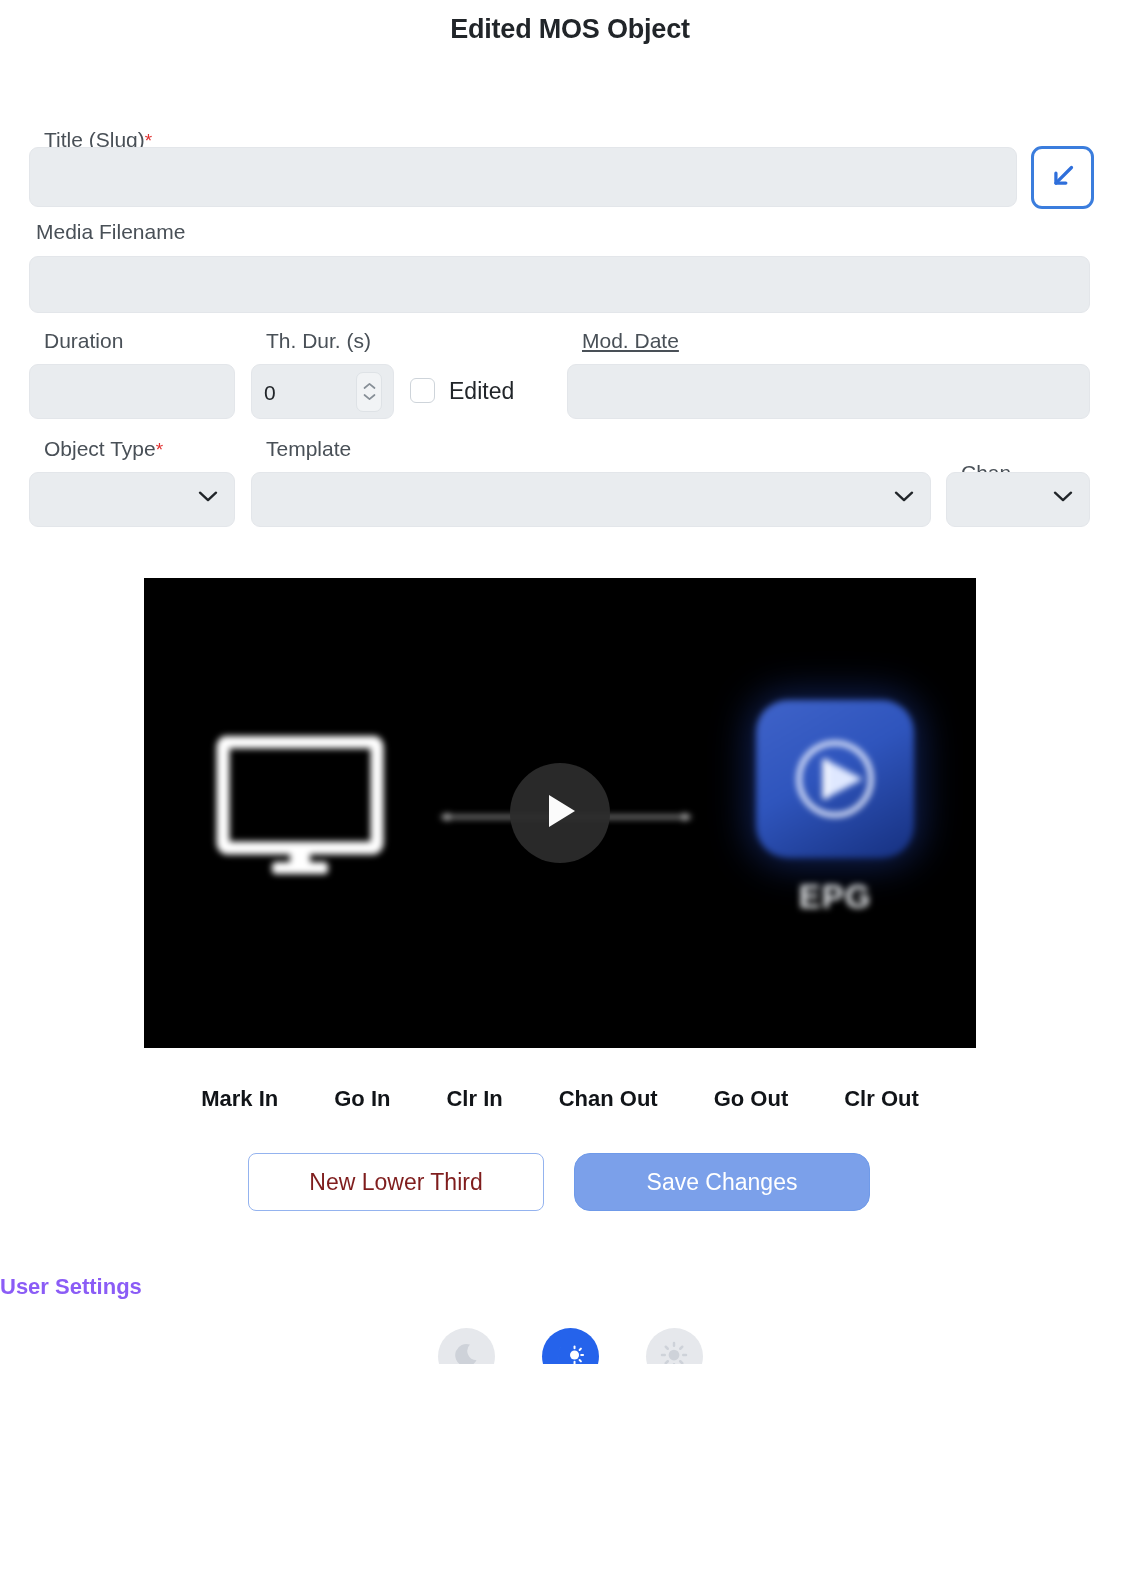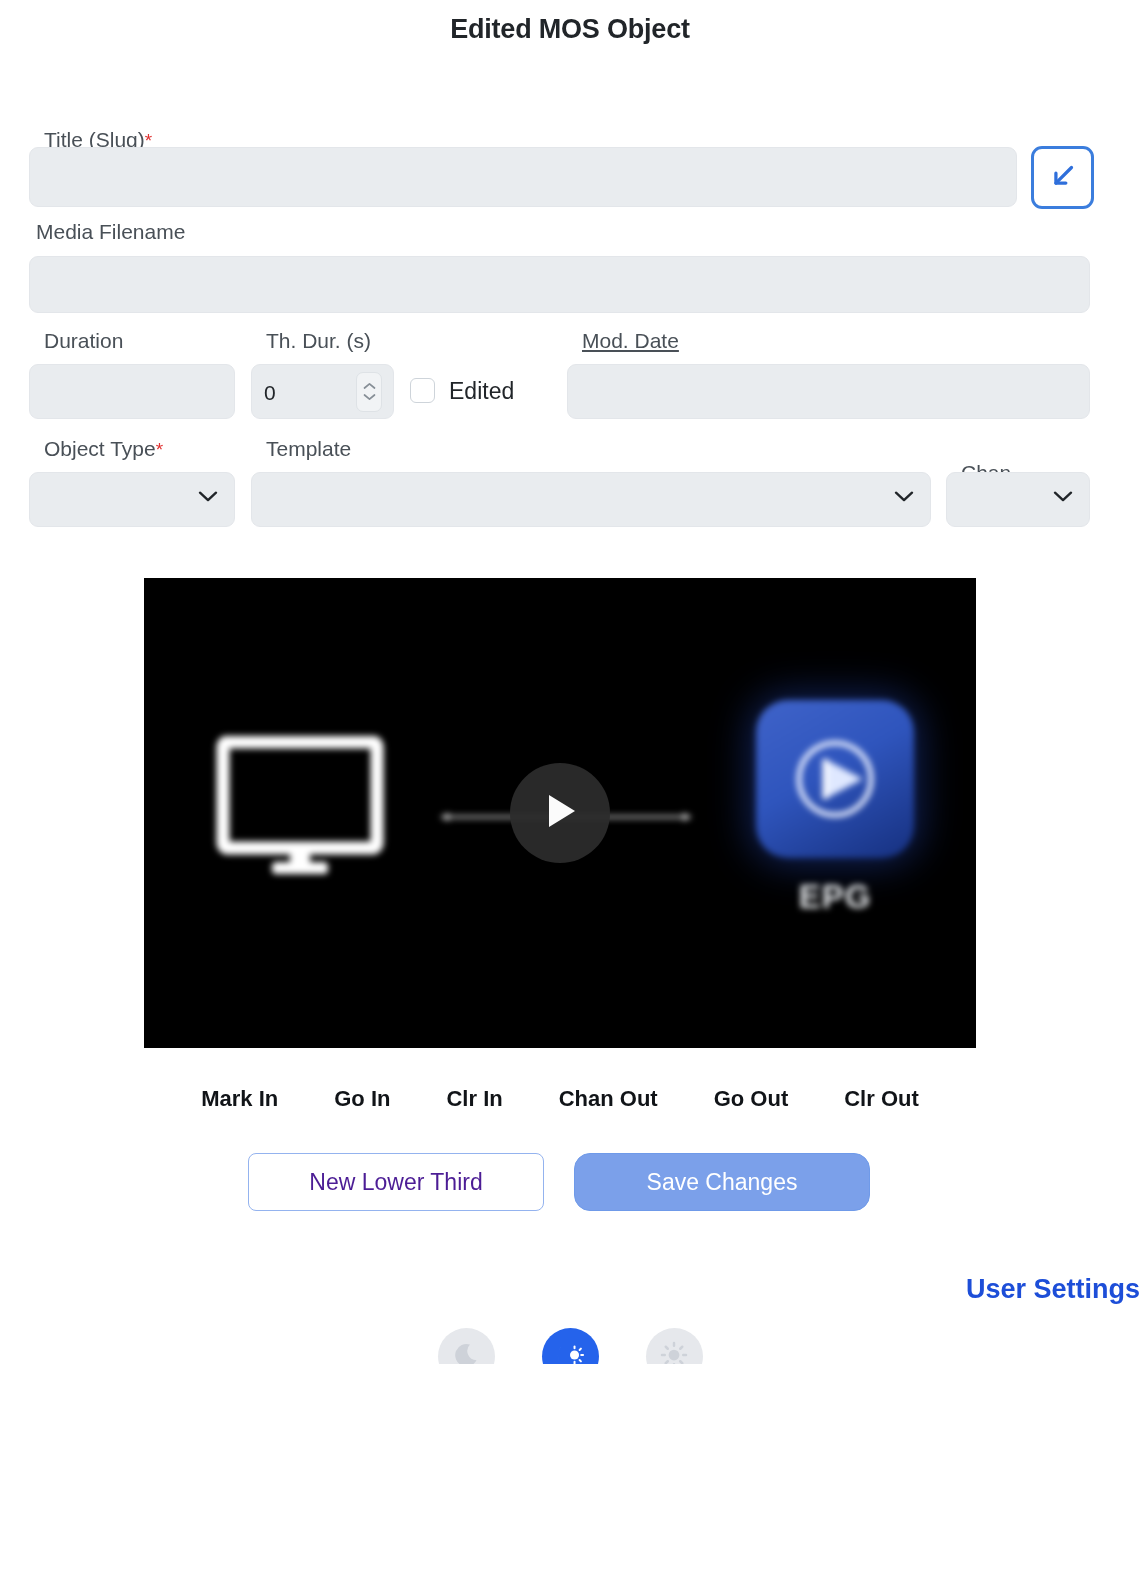--- a/index.html
+++ b/index.html
@@ -28,24 +28,24 @@
     font-size: 27px;
     font-weight: 700;
     color: #212529;
     letter-spacing: -0.2px;
   }
 
   .section-title {
     position: absolute;
     left: 0;
     width: 1140px;
-    text-align: right;
-    font-size: 27px;
+    text-align: left;
+    font-size: 22px;
     font-weight: 700;
-    color: #1d4ed8;
+    color: #8b5cf6;
   }
 
   
   .fld-label {
     position: absolute;
     font-size: 21px;
     color: #495057;
     font-weight: 400;
     white-space: nowrap;
   }
@@ -216,21 +216,21 @@
   }
 
   
   .btn-outline {
     position: absolute;
     left: 248px; top: 1153px;
     width: 296px; height: 58px;
     border: 1.5px solid #94b3ef;
     border-radius: 8px;
     background: #ffffff;
-    color: #4c1d95;
+    color: #7f1d1d;
     font-size: 23px;
     font-family: "Liberation Sans", sans-serif;
     cursor: pointer;
   }
   .btn-primary {
     position: absolute;
     left: 574px; top: 1153px;
     width: 296px; height: 58px;
     border: 1.5px solid #6f9ae9;
     border-radius: 16px;

